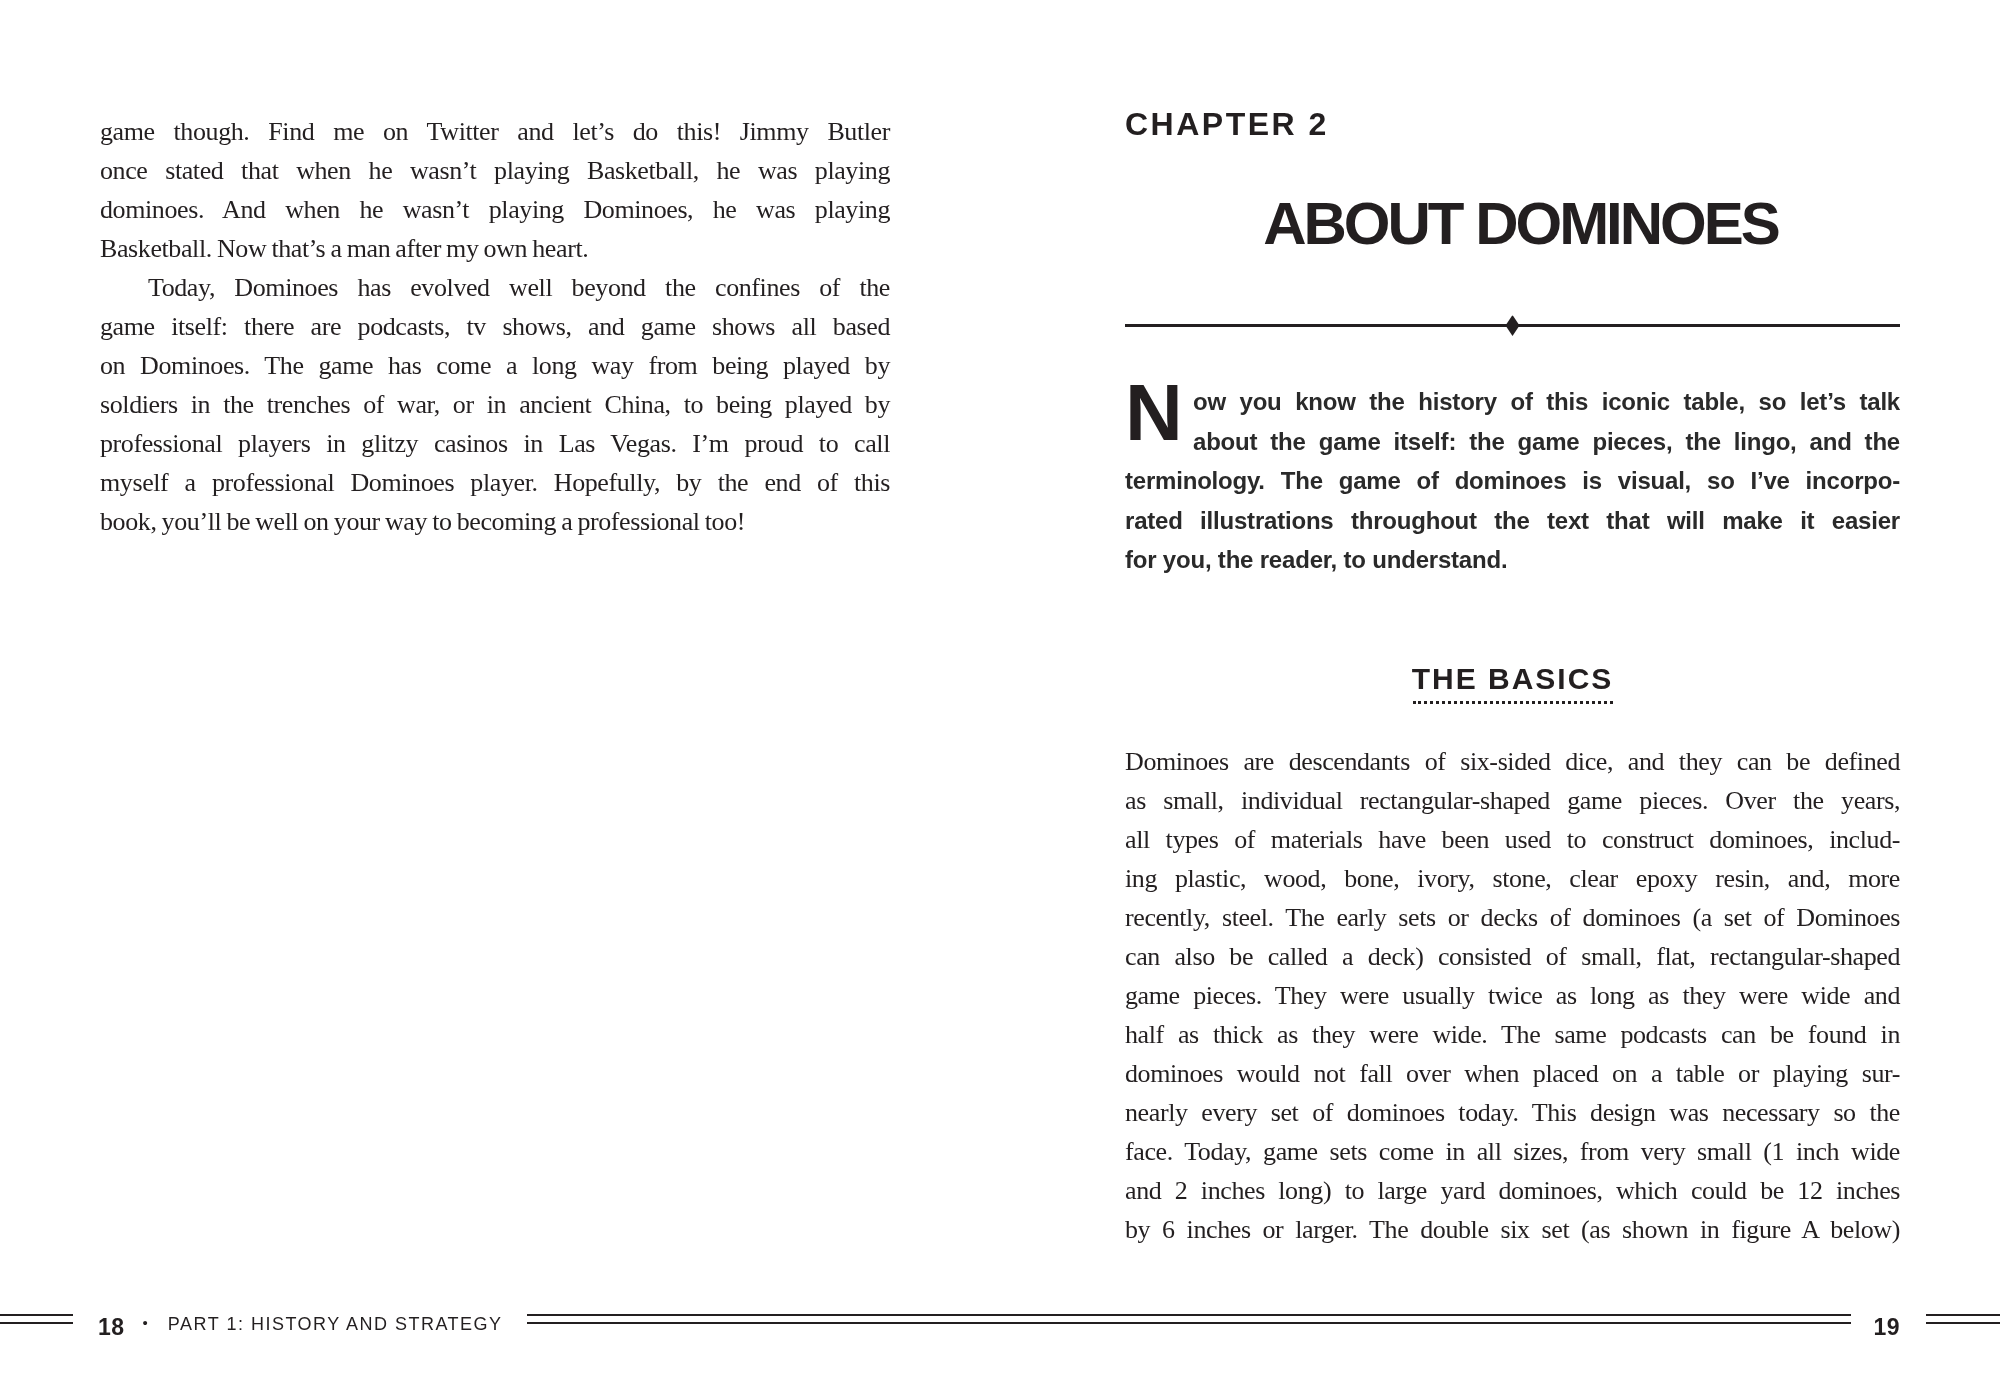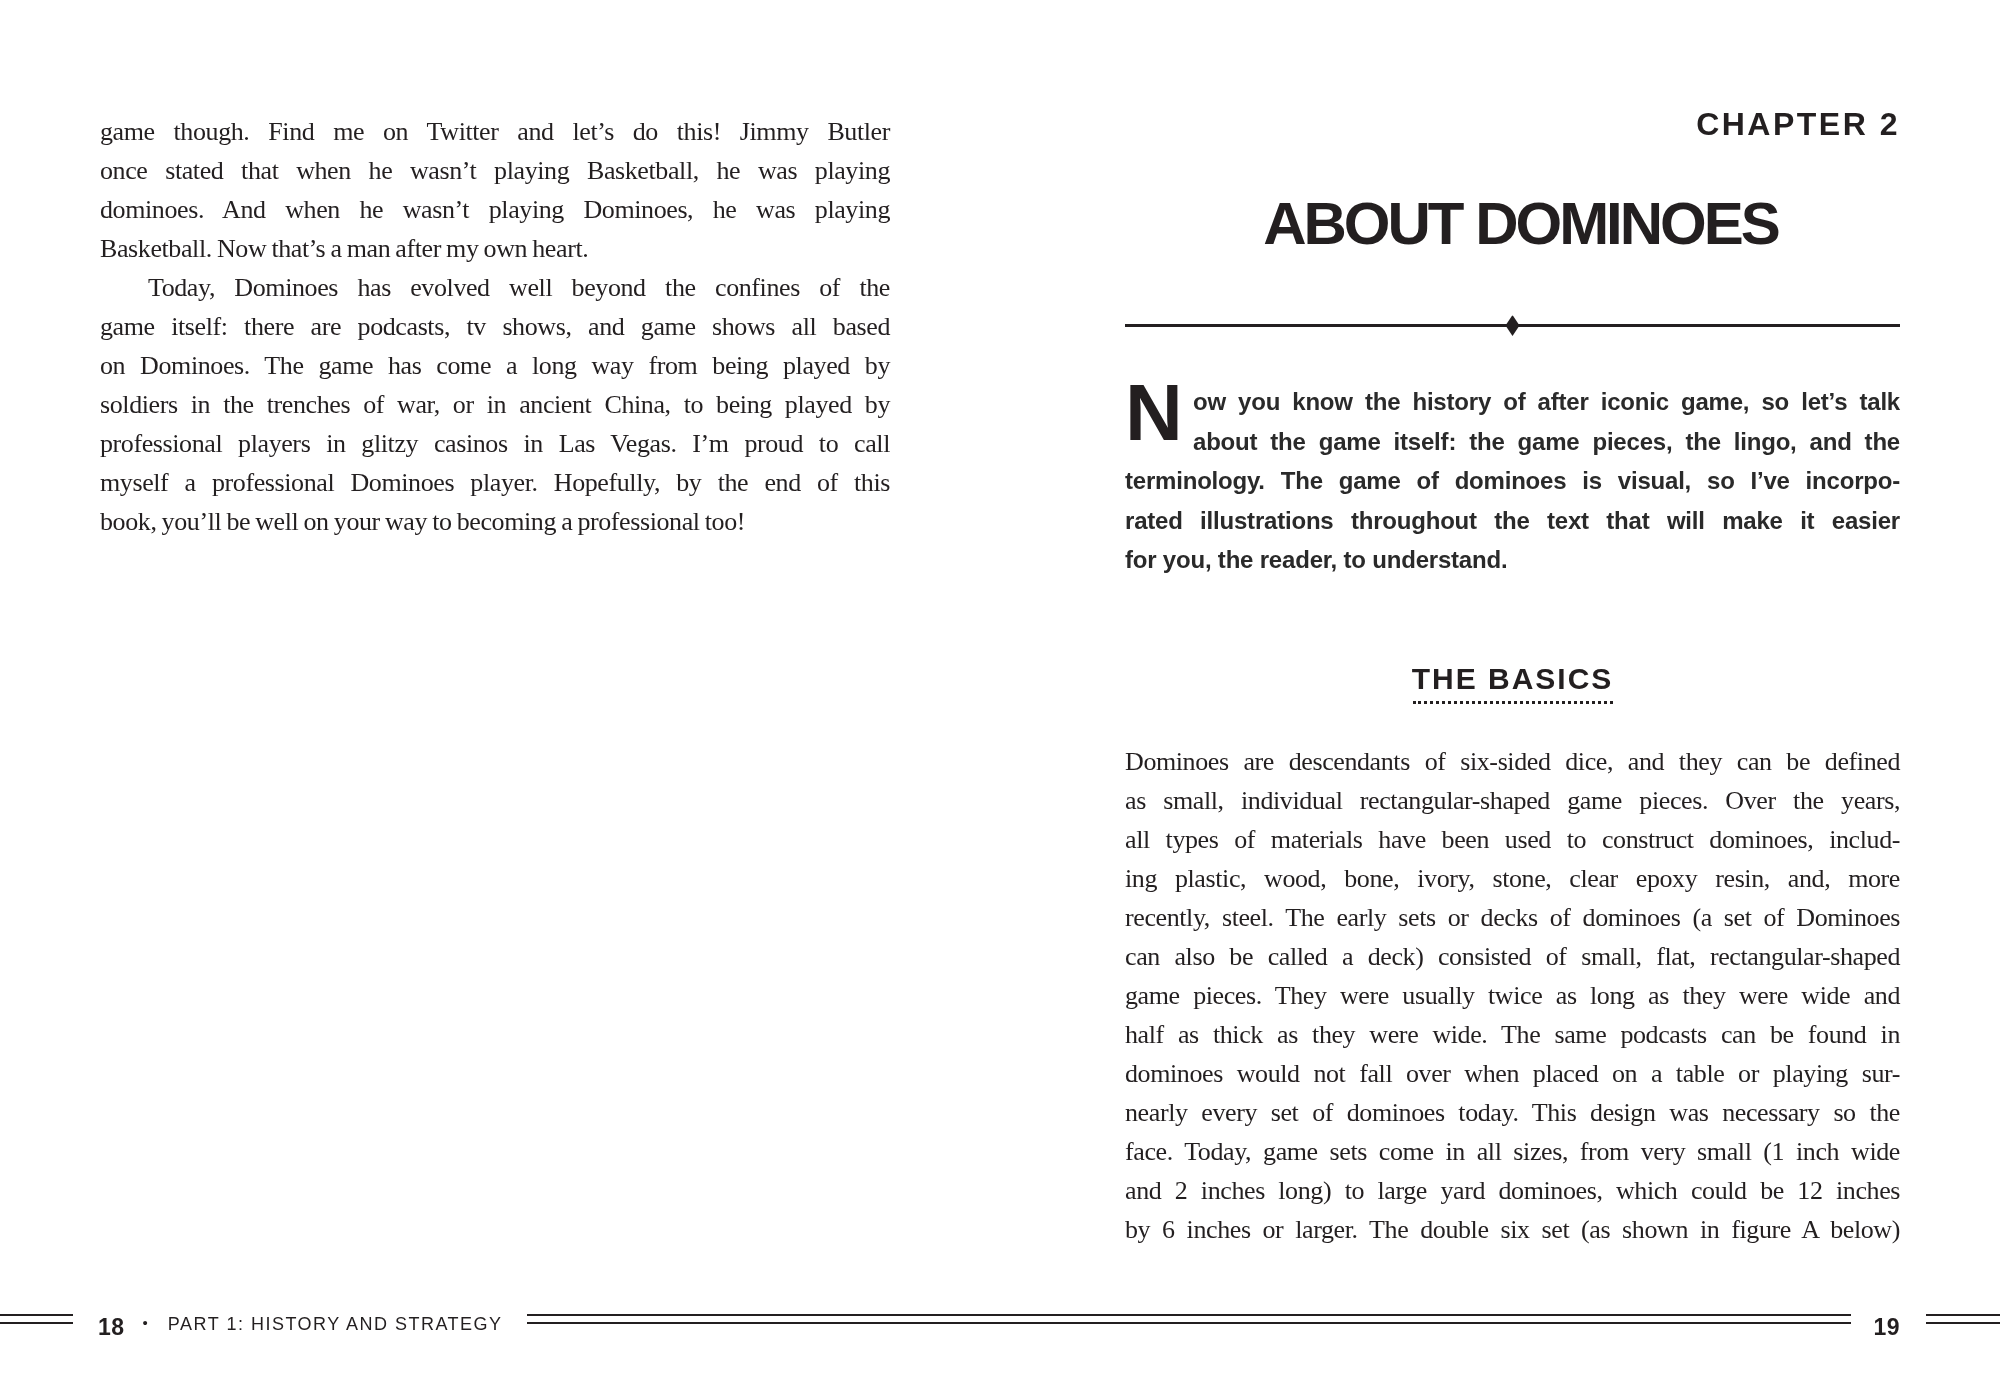--- a/index.html
+++ b/index.html
@@ -14,21 +14,21 @@
     font-size:26px;line-height:39px;letter-spacing:-0.4px;word-spacing:-1px;
     text-align:justify;text-align-last:justify;white-space:normal;
   }
   .serifline.last{text-align-last:left;}
   .serifline.indent{padding-left:48px;}
 
   #left-block{left:100px;top:112px;width:790px;}
   #right-col{left:1125px;top:0;width:775px;height:1400px;}
 
   .chapter-label{
-    position:absolute;top:106px;left:0;width:100%;text-align:right;
+    position:absolute;top:106px;left:0;width:100%;text-align:left;
     font-family:"Liberation Sans",sans-serif;font-weight:bold;
     font-size:32px;line-height:36px;letter-spacing:2.5px;white-space:nowrap;
   }
   .chapter-title{
     position:absolute;top:180px;left:0;width:100%;text-align:center;
     font-family:"Liberation Sans",sans-serif;font-weight:bold;
     font-size:60px;line-height:88px;letter-spacing:-3px;white-space:nowrap;margin-left:8px;
   }
   .divider{
     position:absolute;top:324px;left:0;width:100%;height:3px;background:#231f20;
@@ -100,21 +100,21 @@
   <div class="chapter-label">CHAPTER 2</div>
 
   <div class="chapter-title">ABOUT DOMINOES</div>
 
   <div class="divider">
     <span class="diamond"></span>
   </div>
 
   <div id="intro">
     <div class="dropcap">N</div>
-    <div class="sansline">ow you know the history of after iconic game, so let’s talk</div>
+    <div class="sansline">ow you know the history of this iconic table, so let’s talk</div>
     <div class="sansline">about the game itself: the game pieces, the lingo, and the</div>
     <div class="sansline">terminology. The game of dominoes is visual, so I’ve incorpo-</div>
     <div class="sansline">rated illustrations throughout the text that will make it easier</div>
     <div class="sansline last">for you, the reader, to understand.</div>
   </div>
 
   <div id="section-head">
     <span class="section-title">THE BASICS</span>
     <div class="dotted-underline"></div>
   </div>

